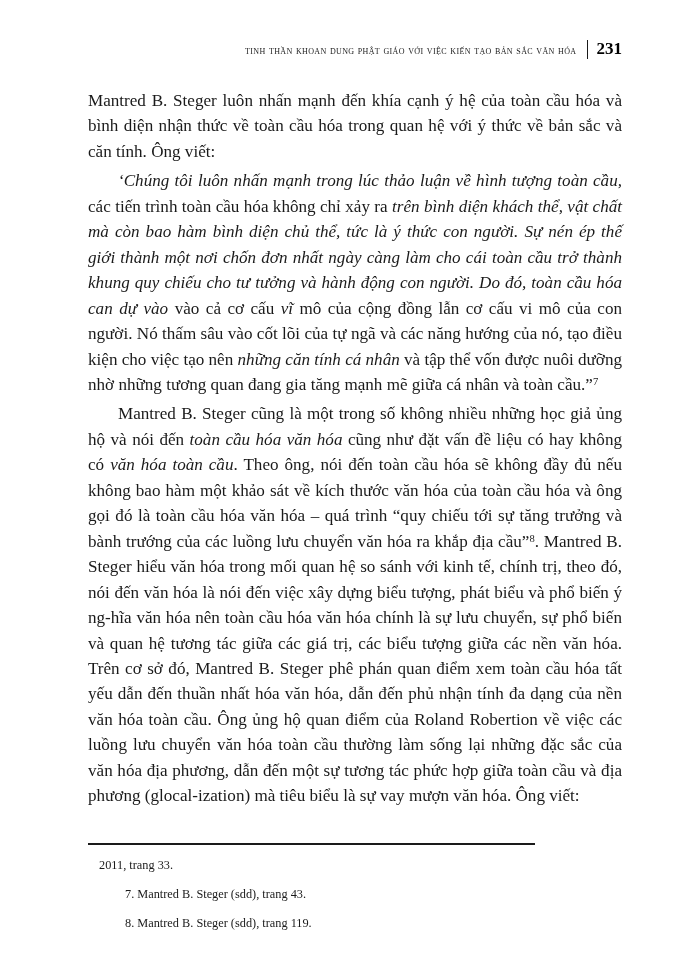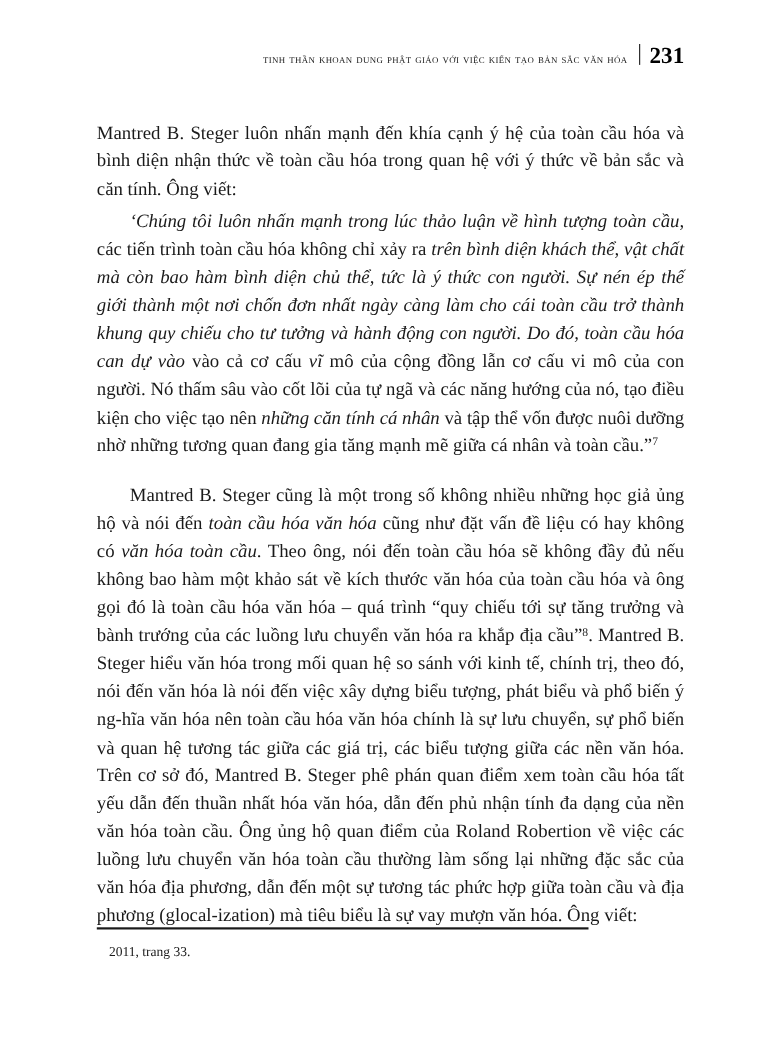--- a/index.html
+++ b/index.html
@@ -44,49 +44,48 @@
     line-height: 1;
   }
   .head-rule {
     width: 1px;
     align-self: stretch;
     background: #1a1a1a;
     margin: 0 9px 0 10px;
     height: 19px;
   }
   .folio {
-    font-size: 21px;
+    font-size: 17px;
     font-weight: 700;
     line-height: 1;
     color: #000;
   }
 
   
   .body-col {
     position: absolute;
     left: 88px;
-    top: 108px;
+    top: 88px;
     width: 534px;
   }
 
   p {
     margin: 0;
     font-size: 17.1px;
     line-height: 25.45px;
     text-align: justify;
     text-justify: inter-word;
     hyphens: manual;
   }
 
   p.para {
     text-indent: 0;
   }
   p.para.indent {
     text-indent: 30px;
-    margin-top: 16px;
   }
 
   p.quote {
     font-style: italic;
     text-indent: 30px;
     font-size: 17.1px;
     line-height: 25.45px;
   }
   p.quote .rm {
     font-style: normal;
@@ -156,15 +155,17 @@
     </p>
 
     <div class="gap-s"></div>
 
 
   </div>
 
   <div class="footnote-area">
     <div class="footnote-rule"></div>
     <p class="footnote">2011, trang 33.</p>
+    <p class="footnote indent">7. Mantred B. Steger (sdd),  trang 43.</p>
+    <p class="footnote indent">8. Mantred B. Steger (sdd), trang 119.</p>
   </div>
 
 </div>
 
 </body></html>

